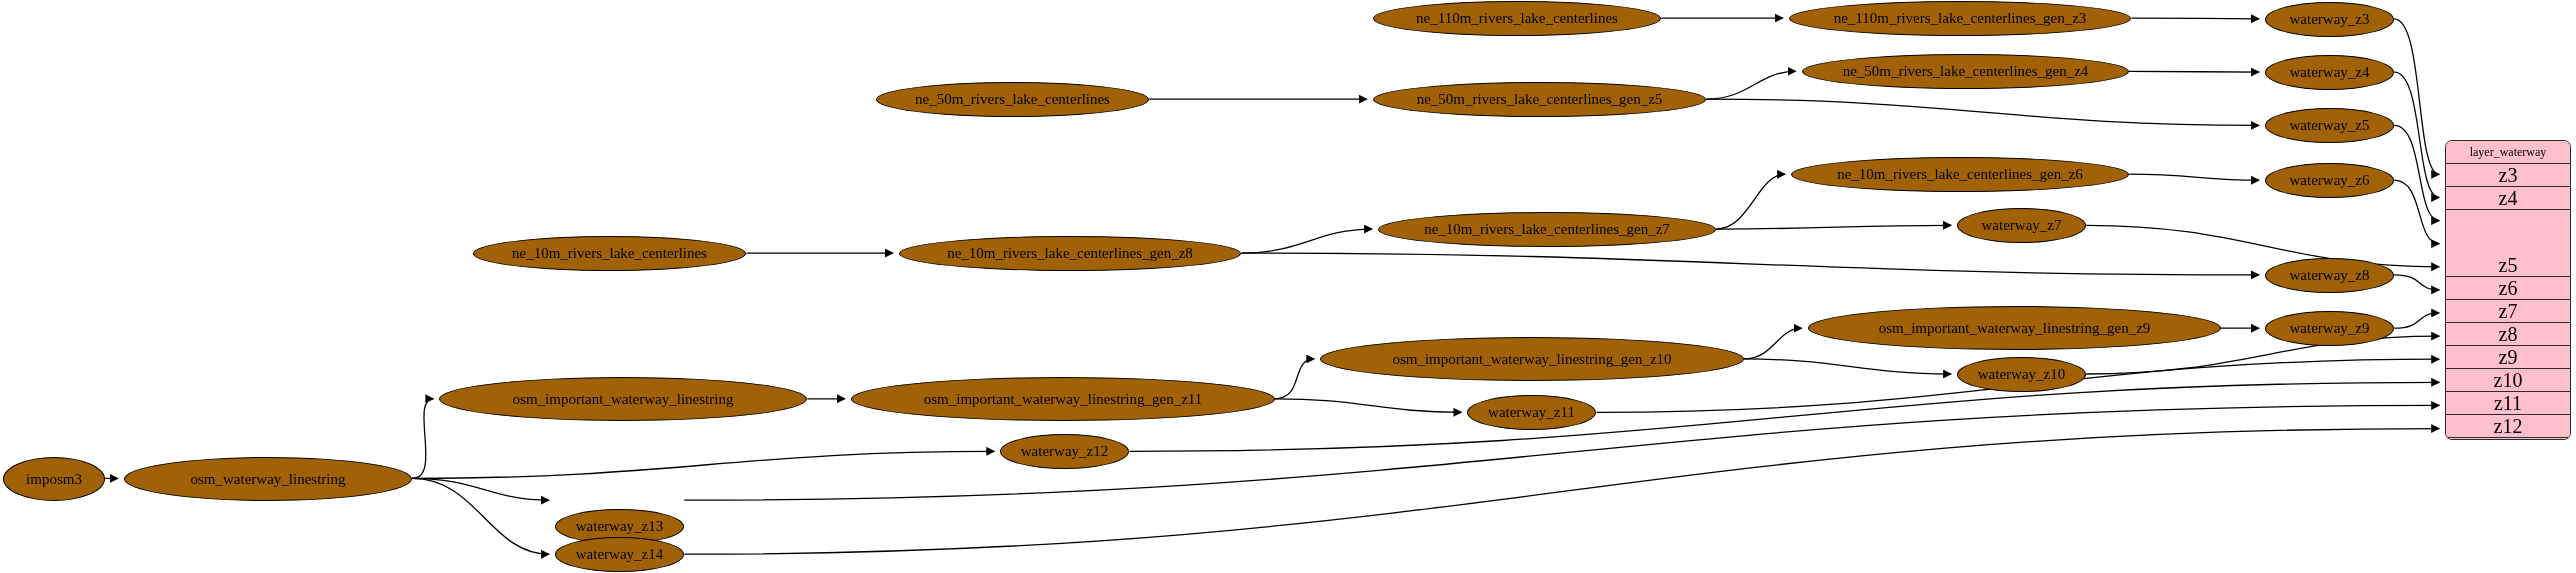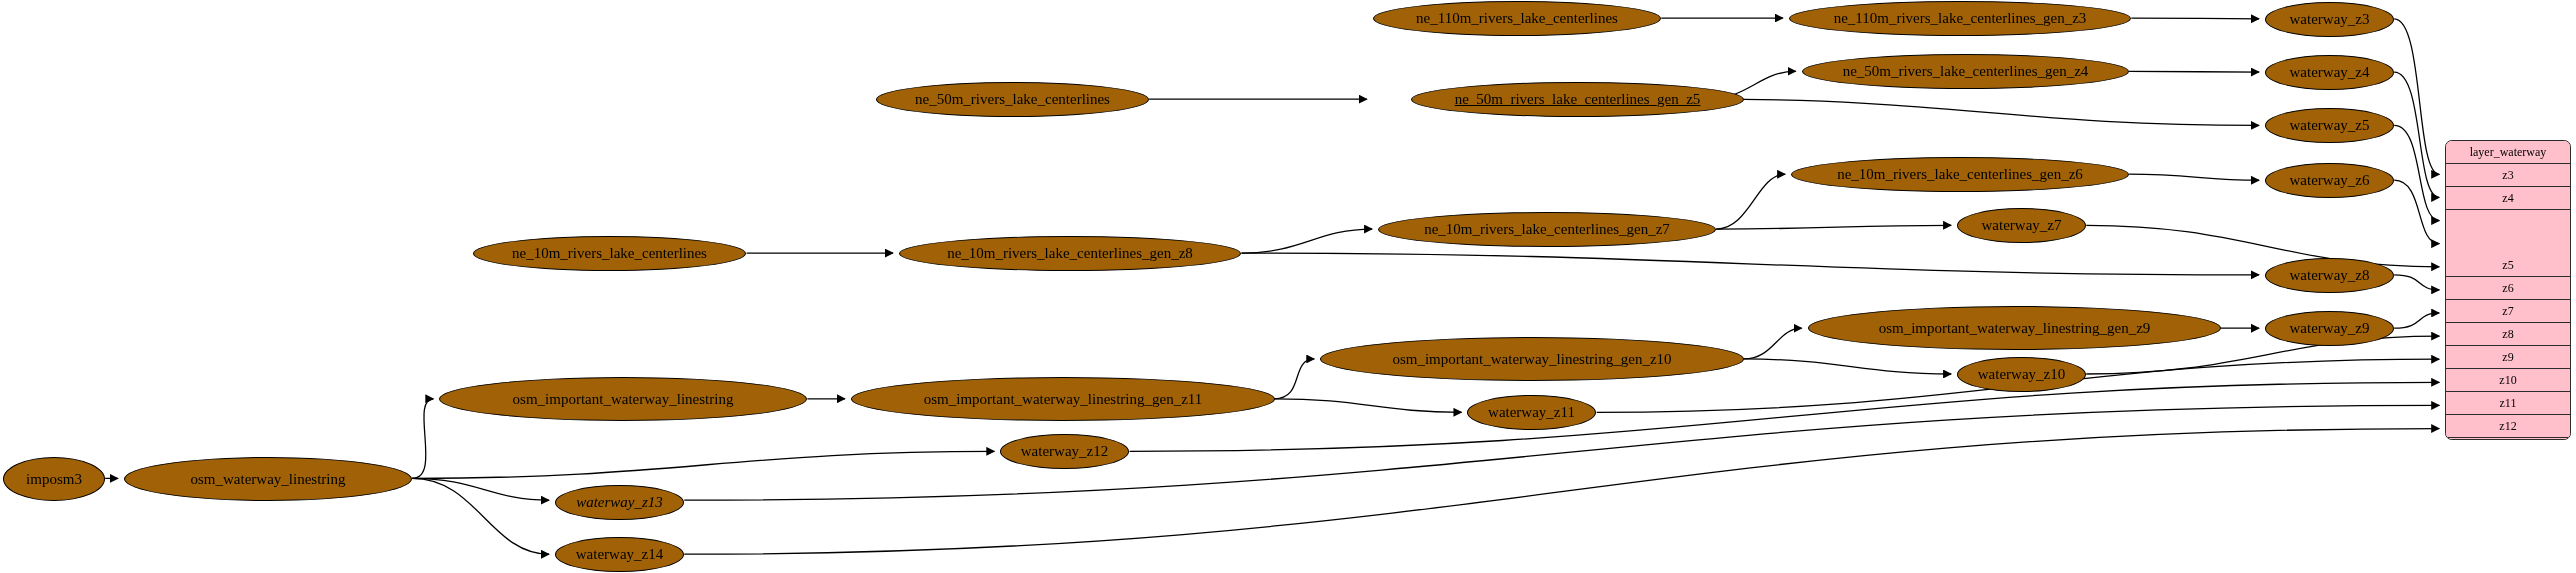--- a/index.html
+++ b/index.html
@@ -7,21 +7,21 @@
          font-family:"Liberation Serif","DejaVu Serif",serif;overflow:hidden;}
   #edges{position:absolute;left:0;top:0;width:2576px;height:573px;}
   .node{position:absolute;display:flex;align-items:center;justify-content:center;
         border:1.2px solid #000;border-radius:50%;background:#a16207;
         box-sizing:border-box;white-space:nowrap;color:#000;}
   .node span{font-size:15px;line-height:1;}
   .rec{position:absolute;border:1.2px solid #2b2b2b;border-radius:6.8px;
        background:#ffc0cb;box-sizing:border-box;overflow:hidden;}
   .rec-row{display:flex;align-items:center;justify-content:center;
            border-bottom:1.2px solid #2b2b2b;box-sizing:border-box;
-           font-size:12px;color:#000;background:#ffc0cb;}
+           font-size:20px;color:#000;background:#ffc0cb;}
   .rec-row:last-child{border-bottom:none;}
   .rec-head{font-size:12px;}
 </style>
 </head>
 <body>
 
 <div id="stage">
   <svg id="edges" viewBox="0 0 3430 763" xmlns="http://www.w3.org/2000/svg">
     <defs>
       <marker id="arrow" viewBox="0 0 10 10" refX="9" refY="5" markerWidth="7" markerHeight="7" orient="auto-start-reverse">
@@ -87,21 +87,21 @@
       </div>
       <div class="node" style="left: 1373px; top: 0.8px; width: 288px; height: 35px;">
         <span>ne_110m_rivers_lake_centerlines</span>
       </div>
       <div class="node" style="left: 1789px; top: 0.8px; width: 342px; height: 35px;">
         <span>ne_110m_rivers_lake_centerlines_gen_z3</span>
       </div>
       <div class="node" style="left: 876px; top: 82px; width: 273px; height: 35px;">
         <span>ne_50m_rivers_lake_centerlines</span>
       </div>
-      <div class="node" style="left: 1411px; top: 82px; width: 333px; height: 35px; text-decoration: underline;">
+      <div class="node" style="left: 1373px; top: 82px; width: 333px; height: 35px;">
         <span>ne_50m_rivers_lake_centerlines_gen_z5</span>
       </div>
       <div class="node" style="left: 1802px; top: 54px; width: 327px; height: 35px; text-align: right;">
         <span>ne_50m_rivers_lake_centerlines_gen_z4</span>
       </div>
       <div class="node" style="left: 473px; top: 236px; width: 273px; height: 35px;">
         <span>ne_10m_rivers_lake_centerlines</span>
       </div>
       <div class="node" style="left: 899px; top: 236px; width: 342px; height: 35px;">
         <span>ne_10m_rivers_lake_centerlines_gen_z8</span>
@@ -135,21 +135,21 @@
       </div>
       <div class="node" style="left: 1957px; top: 357px; width: 129px; height: 35px;">
         <span>waterway_z10</span>
       </div>
       <div class="node" style="left: 1467px; top: 395px; width: 129px; height: 35px;">
         <span>waterway_z11</span>
       </div>
       <div class="node" style="left: 1000px; top: 434px; width: 129px; height: 35px;">
         <span>waterway_z12</span>
       </div>
-      <div class="node" style="left: 555px; top: 485px; width: 129px; height: 35px; font-style: italic;">
+      <div class="node" style="left: 555px; top: 509px; width: 129px; height: 35px;">
         <span>waterway_z13</span>
       </div>
       <div class="node" style="left: 555px; top: 537px; width: 129px; height: 35px;">
         <span>waterway_z14</span>
       </div>
     </div>
   <div id="record-layer">
       <div class="rec" style="left: 2445px; top: 140px; width: 126px; height: 300px;">
         <div class="rec-row rec-head" style="height: 23px;">layer_waterway</div>
         <div class="rec-row" style="height: 23px;">z3</div>

